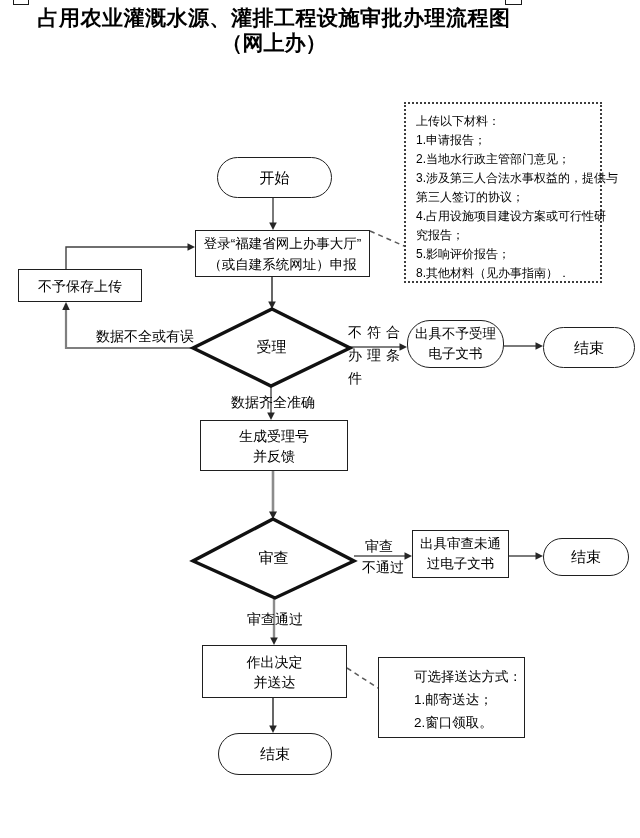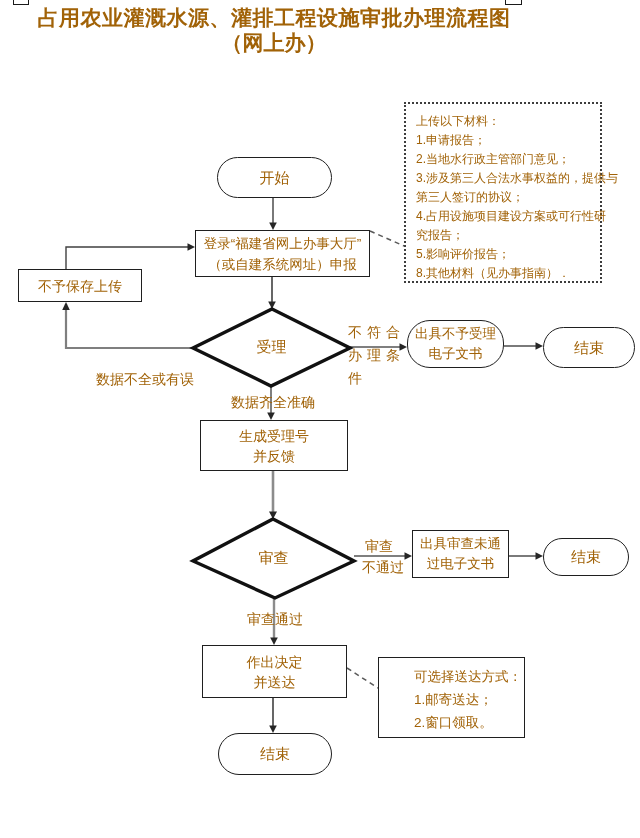--- a/index.html
+++ b/index.html
@@ -1,18 +1,18 @@
 <!DOCTYPE html>
 <html><head>
 <meta charset="utf-8">
 <style>
   html,body { margin:0; padding:0; background:#ffffff; }
   .page {
     position:relative; width:640px; height:838px; background:#ffffff;
-    font-family:"Liberation Sans", sans-serif; color:#a16207;
+    font-family:"Liberation Sans", sans-serif; color:#000000;
     overflow:hidden;
   }
   .title-block { position:absolute; left:0; top:5px; width:548px; text-align:center; }
   .title-line1 { font-size:21px; font-weight:bold; line-height:26px; letter-spacing:0.5px; }
   .title-line2 { font-size:21px; font-weight:bold; line-height:24px; }
   .corner-mark { position:absolute; top:0; height:4px; border:1.5px solid #1a1a1a; border-top:none; background:transparent; }
   svg.wires { position:absolute; left:0; top:0; }
   .node {
     position:absolute; background:#ffffff; border:1.5px solid #1f1f1f;
     box-sizing:border-box; display:flex; flex-direction:column;
@@ -136,21 +136,21 @@
 
   <div class="node" style="left:202px; top:645px; width:145px; height:53px;">
     <div>作出决定</div>
     <div>并送达</div>
   </div>
 
   <div class="node pill" style="left:218px; top:733px; width:114px; height:42px;">
     <div>结束</div>
   </div>
 
-  <div class="edge-label" style="left:96px; top:328px;margin-top:43px;">数据不全或有误</div>
+  <div class="edge-label" style="left:96px; top:328px;">数据不全或有误</div>
 
   <div class="edge-label-multi" style="left:348px; top:321px;">
     <div>不符合</div>
     <div>办理条</div>
     <div>件</div>
   </div>
 
   <div class="edge-label" style="left:231px; top:394px;">数据齐全准确</div>
 
   <div class="edge-label" style="left:365px; top:538px;">审查</div>

